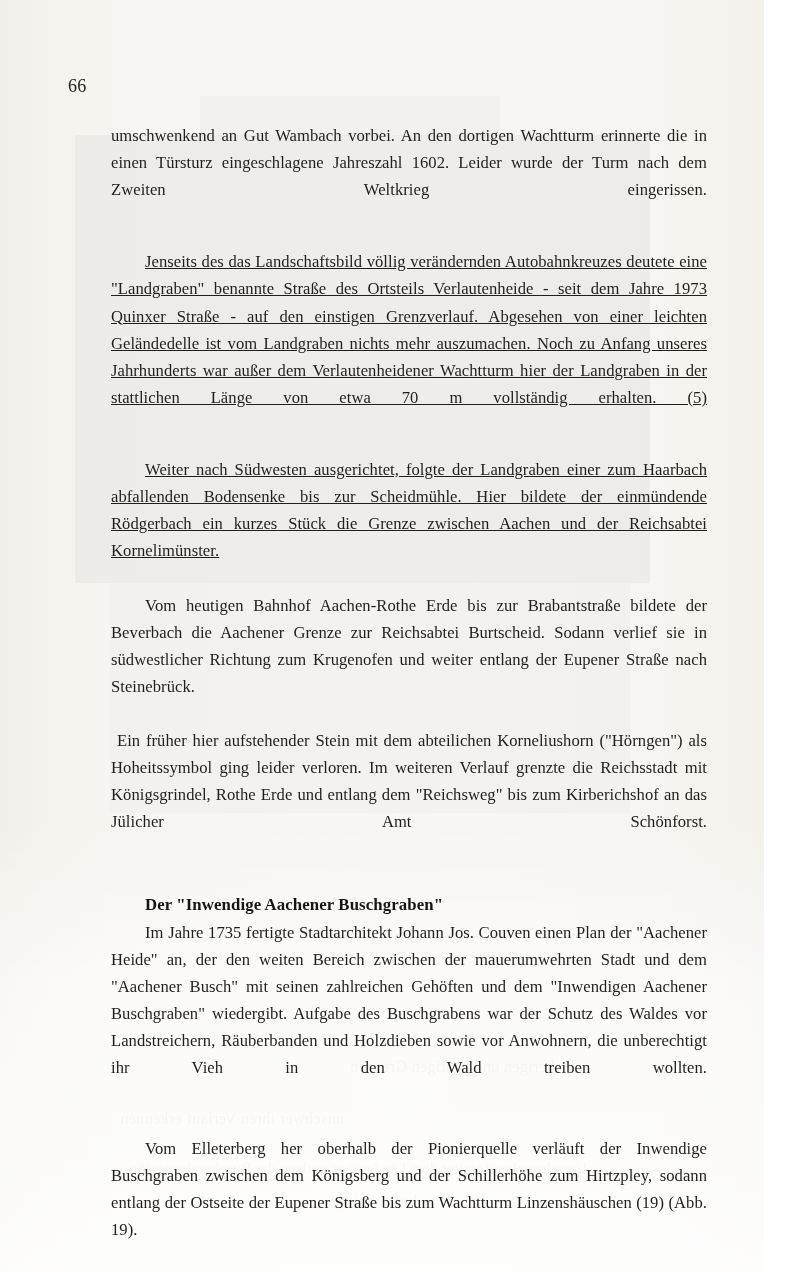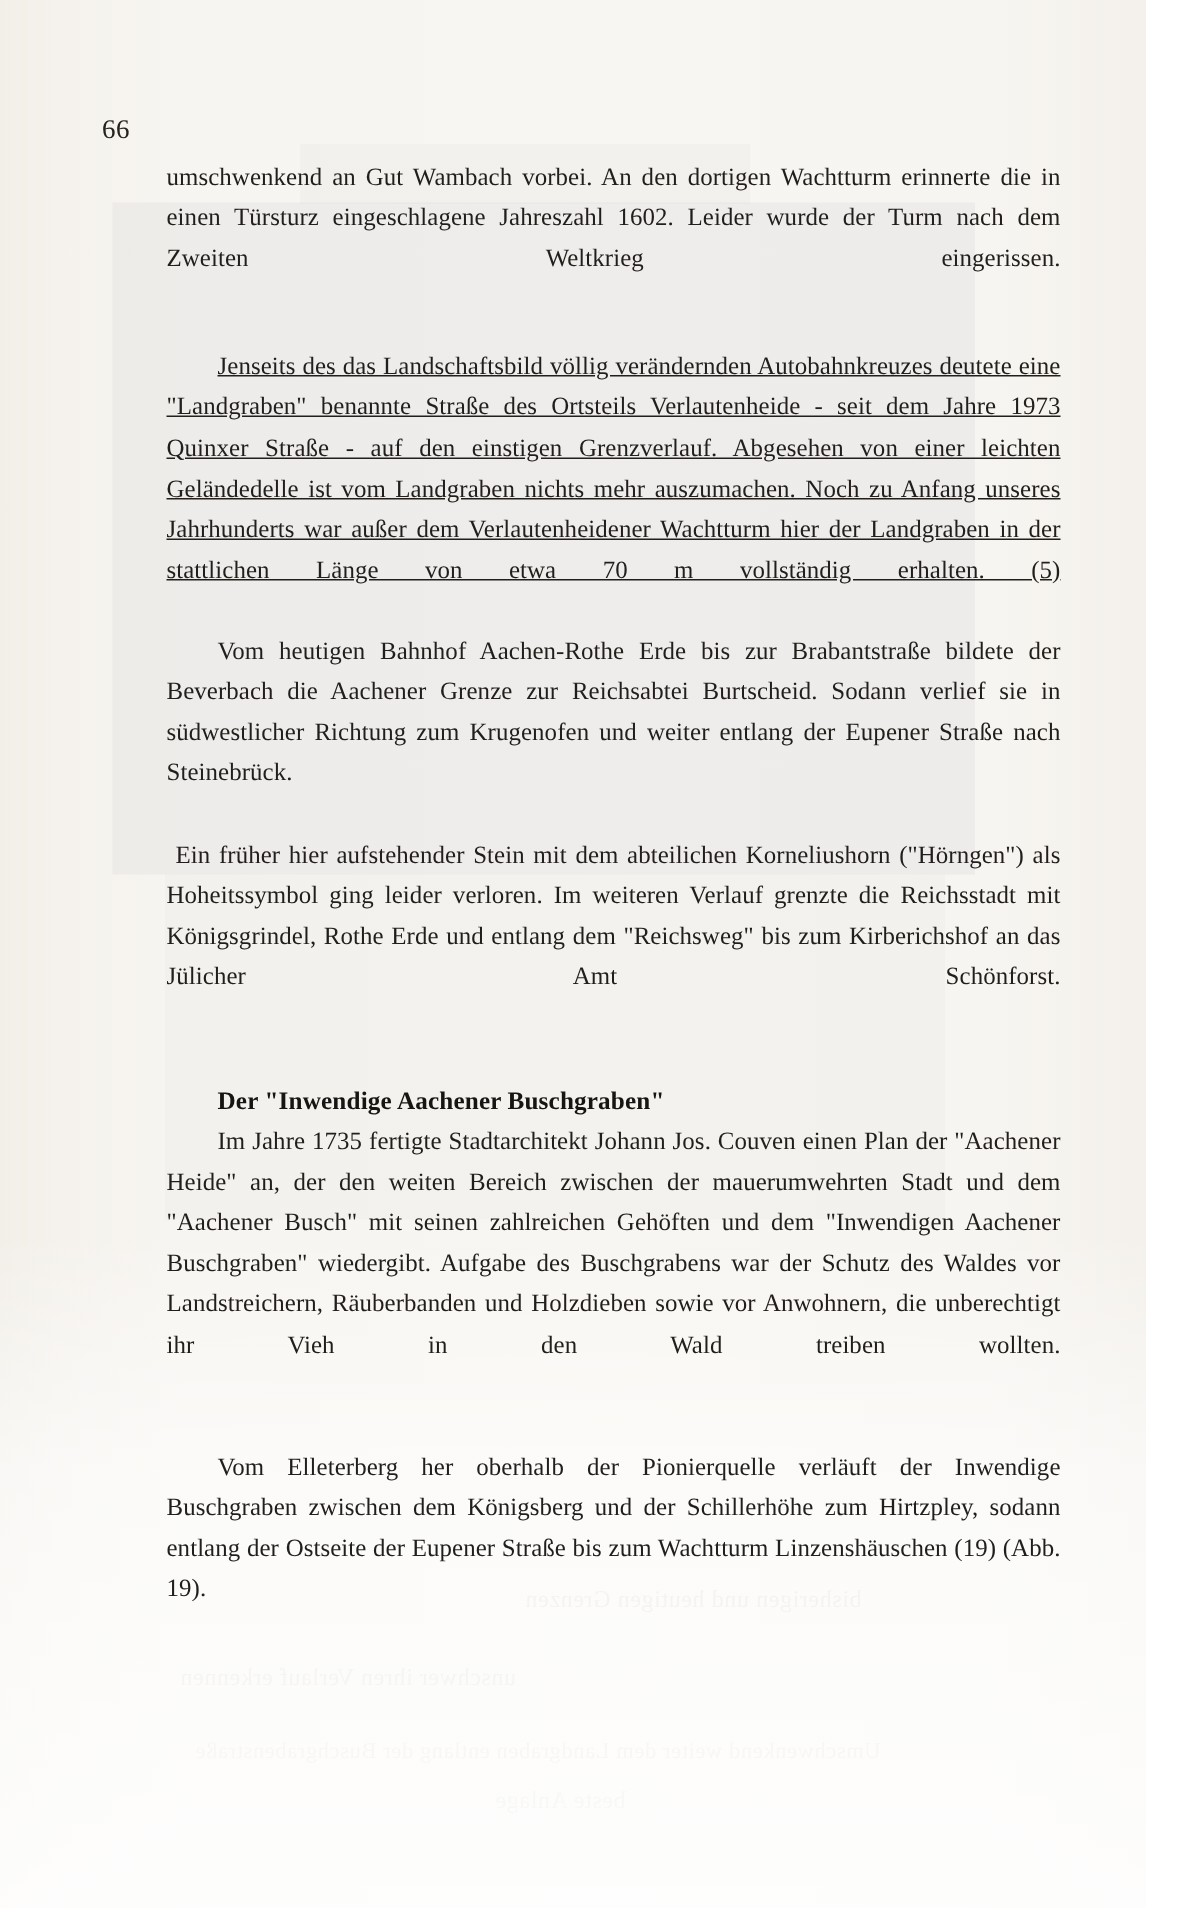--- a/index.html
+++ b/index.html
@@ -93,21 +93,21 @@
     top: 76px;
     font-size: 18px;
     color: #26231f;
     letter-spacing: 0.3px;
   }
 
   
   #textblock {
     position: absolute;
     left: 111px;
-    top: 104px;
+    top: 122px;
     width: 596px;
   }
 
   p.para {
     margin: 0;
     text-align: justify;
     text-justify: inter-word;
     font-size: 16.6px;
     line-height: 27.1px;
     color: #211e1b;
@@ -156,20 +156,21 @@
   <div class="paper-tone-bottom"></div>
 
   <div id="folio">66</div>
 
   <div id="textblock">
 
     <p class="para noindent">umschwenkend an Gut Wambach vorbei. An den dortigen Wachtturm erinnerte die in einen Türsturz eingeschlagene Jahreszahl 1602. Leider wurde der Turm nach dem Zweiten Weltkrieg eingerissen.</p>
 
     <p class="para indent gap-md">Jenseits des das Landschaftsbild völlig verändernden Autobahnkreuzes deutete eine "Landgraben" benannte Straße des Ortsteils Verlautenheide - seit dem Jahre 1973 Quinxer Straße - auf den einstigen Grenzverlauf. Abgesehen von einer leichten Geländedelle ist vom Landgraben nichts mehr auszumachen. Noch zu Anfang unseres Jahrhunderts war außer dem Verlautenheidener Wachtturm hier der Landgraben in der stattlichen Länge von etwa 70 m vollständig erhalten. (5)</p>
 
+    <p class="para indent gap-md">Weiter nach Südwesten ausgerichtet, folgte der Landgraben einer zum Haarbach abfallenden Bodensenke bis zur Scheidmühle. Hier bildete der einmündende Rödgerbach ein kurzes Stück die Grenze zwischen Aachen und der Reichsabtei Kornelimünster.</p>
 
     <p class="para indent">Vom heutigen Bahnhof Aachen-Rothe Erde bis zur Brabantstraße bildete der Beverbach die Aachener Grenze zur Reichsabtei Burtscheid. Sodann verlief sie in südwestlicher Richtung zum Krugenofen und weiter entlang der Eupener Straße nach Steinebrück.</p>
 
     <p class="para tinyindent">Ein früher hier aufstehender Stein mit dem abteilichen Korneliushorn ("Hörngen") als Hoheitssymbol ging leider verloren. Im weiteren Verlauf grenzte die Reichsstadt mit Königsgrindel, Rothe Erde und entlang dem "Reichsweg" bis zum Kirberichshof an das Jülicher Amt Schönforst.</p>
 
     <h2 class="heading gap-lg">Der "Inwendige Aachener Buschgraben"</h2>
 
     <p class="para indent">Im Jahre 1735 fertigte Stadtarchitekt Johann Jos. Couven einen Plan der "Aachener Heide" an, der den weiten Bereich zwischen der mauerumwehrten Stadt und dem "Aachener Busch" mit seinen zahlreichen Gehöften und dem "Inwendigen Aachener Buschgraben" wiedergibt. Aufgabe des Buschgrabens war der Schutz des Waldes vor Landstreichern, Räuberbanden und Holzdieben sowie vor Anwohnern, die unberechtigt ihr Vieh in den Wald treiben wollten.</p>
 
     <p class="para indent gap-lg">Vom Elleterberg her oberhalb der Pionierquelle verläuft der Inwendige Buschgraben zwischen dem Königsberg und der Schillerhöhe zum Hirtzpley, sodann entlang der Ostseite der Eupener Straße bis zum Wachtturm Linzenshäuschen (19) (Abb. 19).</p>

